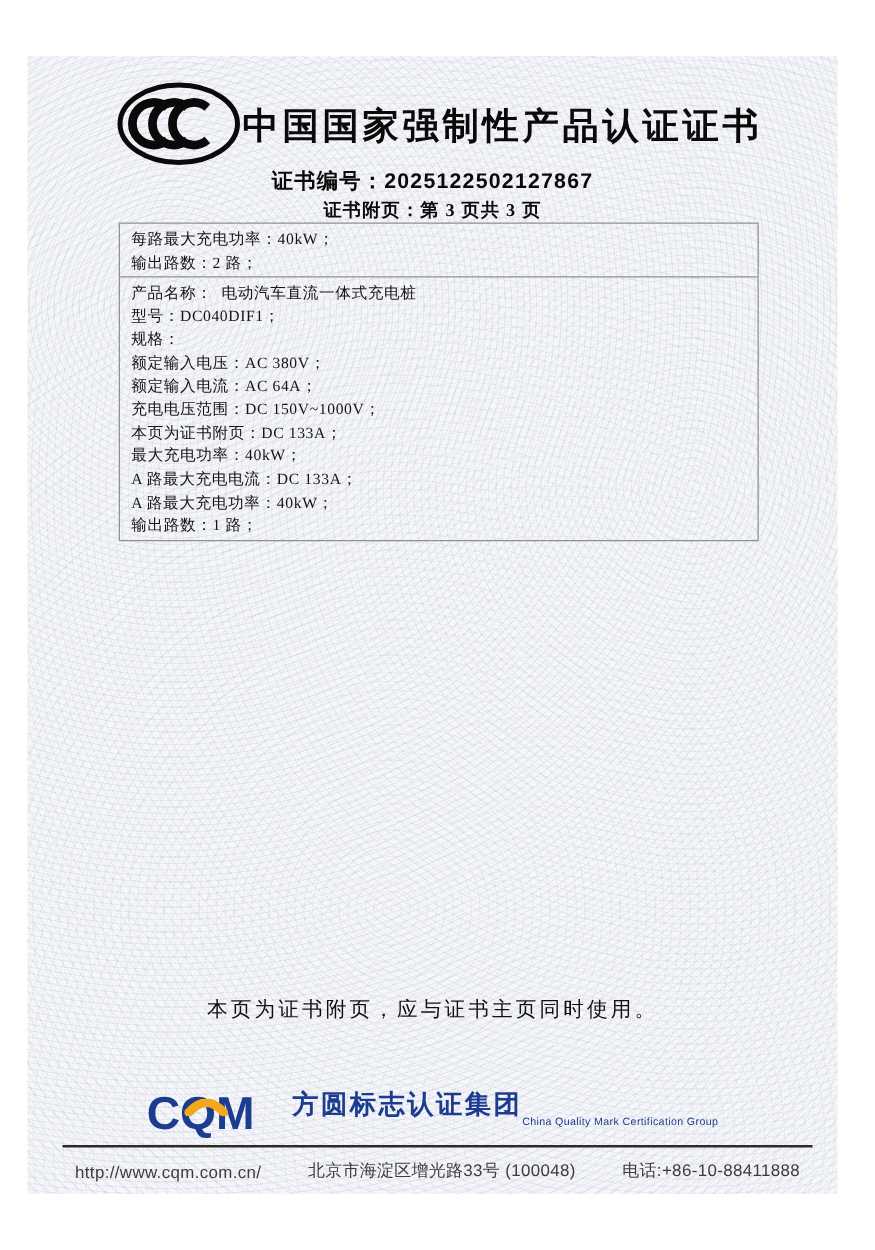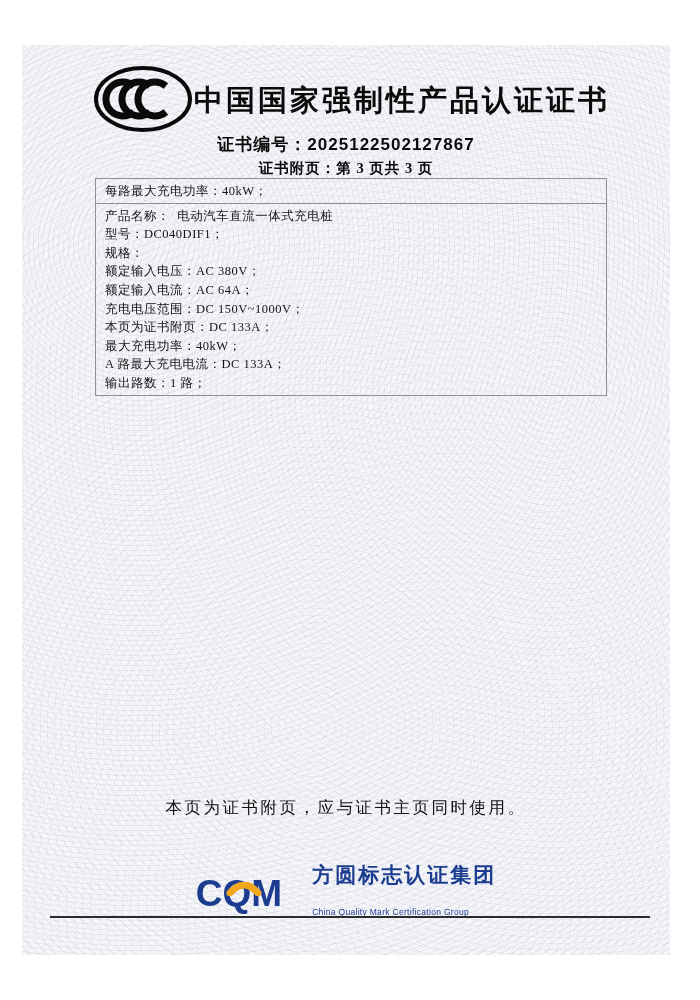--- a/index.html
+++ b/index.html
@@ -42,21 +42,21 @@
   }
   .cqm-block{
     position:absolute;left:0;top:818px;width:100%;
     display:flex;justify-content:center;align-items:center;gap:30px;
   }
   .cqm-word{
     position:relative;font-family:"Liberation Sans","DejaVu Sans",sans-serif;
     font-weight:bold;font-size:37px;line-height:40px;color:#1c3d8f;letter-spacing:0px;padding-top:8px;
   }
   .cqm-arc{position:absolute;left:30px;top:-2px;}
-  .cqm-right{display:flex;flex-direction:column;justify-content:center;}
+  .cqm-right{display:flex;flex-direction:row;justify-content:center;}
   .cqm-cn{
     font-family:"Liberation Sans","DejaVu Sans",sans-serif;font-weight:bold;
     font-size:21px;color:#1c3d8f;letter-spacing:2px;line-height:24px;
   }
   .cqm-en{
     font-family:"Liberation Sans","DejaVu Sans",sans-serif;
     font-size:8.5px;color:#1c3d8f;letter-spacing:0.3px;margin-top:20px;
   }
   .divider{position:absolute;left:28px;top:871px;width:600px;height:2px;background:#2b2b2b;}
   .bottom-row{
@@ -86,31 +86,33 @@
     <span>证书编号：</span><span class="val">2025122502127867</span>
   </div>
 
   <div class="cert-line cert-page">
     <span>证书附页：</span><span>第 3 页共 3 页</span>
   </div>
 
   <div class="spec-table">
     <div class="tsec tsec1">
       <div class="trow">每路最大充电功率：40kW；</div>
+      <div class="trow">输出路数：2 路；</div>
     </div>
     <div class="tsec">
       <div class="trow">产品名称：  电动汽车直流一体式充电桩</div>
       <div class="trow">型号：DC040DIF1；</div>
       <div class="trow">规格：</div>
       <div class="trow">额定输入电压：AC 380V；</div>
       <div class="trow">额定输入电流：AC 64A；</div>
       <div class="trow">充电电压范围：DC 150V~1000V；</div>
       <div class="trow">本页为证书附页：DC 133A；</div>
       <div class="trow">最大充电功率：40kW；</div>
       <div class="trow">A 路最大充电电流：DC 133A；</div>
+      <div class="trow">A 路最大充电功率：40kW；</div>
       <div class="trow">输出路数：1 路；</div>
     </div>
   </div>
 
   <div class="footer-note">本页为证书附页，应与证书主页同时使用。</div>
 
   <div class="cqm-block">
     <div class="cqm-word">
       <span>CQM</span>
       <span class="cqm-arc">
@@ -120,14 +122,19 @@
       </span>
     </div>
     <div class="cqm-right">
       <div class="cqm-cn">方圆标志认证集团</div>
       <div class="cqm-en">China Quality Mark Certification Group</div>
     </div>
   </div>
 
   <div class="divider"></div>
 
+  <div class="bottom-row">
+    <span>http://www.cqm.com.cn/</span>
+    <span>北京市海淀区增光路33号 (100048)</span>
+    <span>电话:+86-10-88411888</span>
+  </div>
 
 </div>
 
 </body></html>

